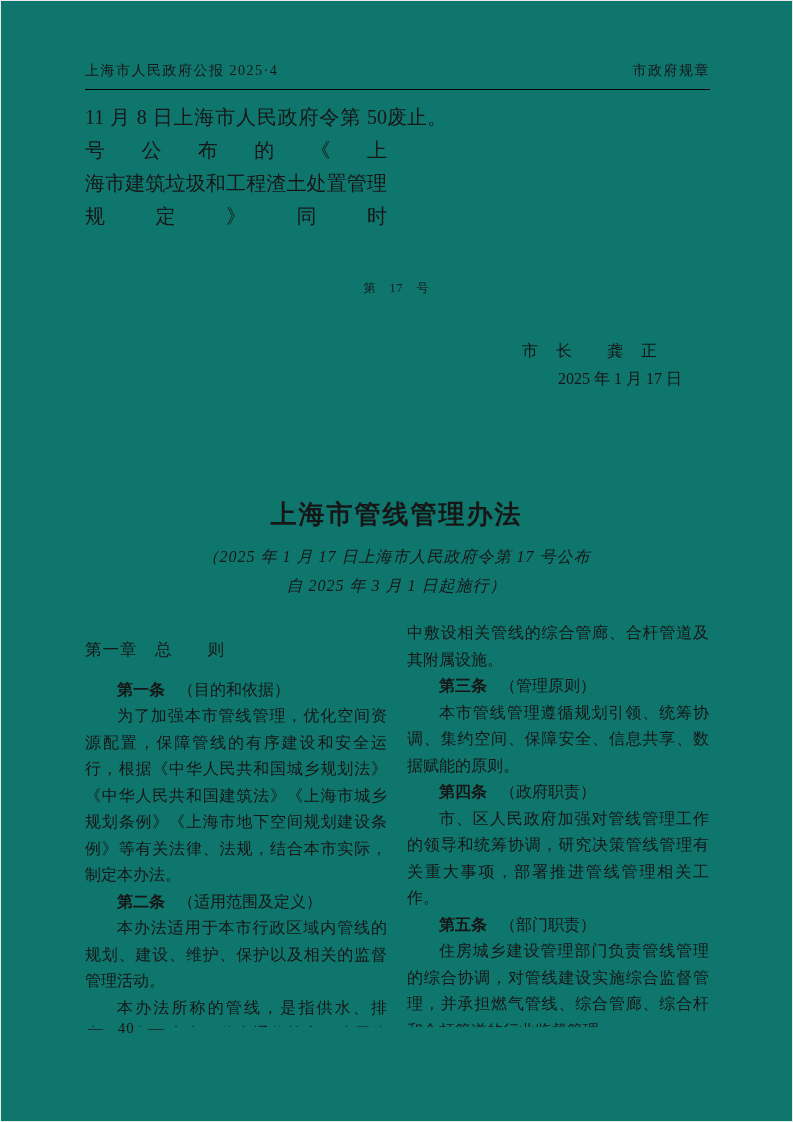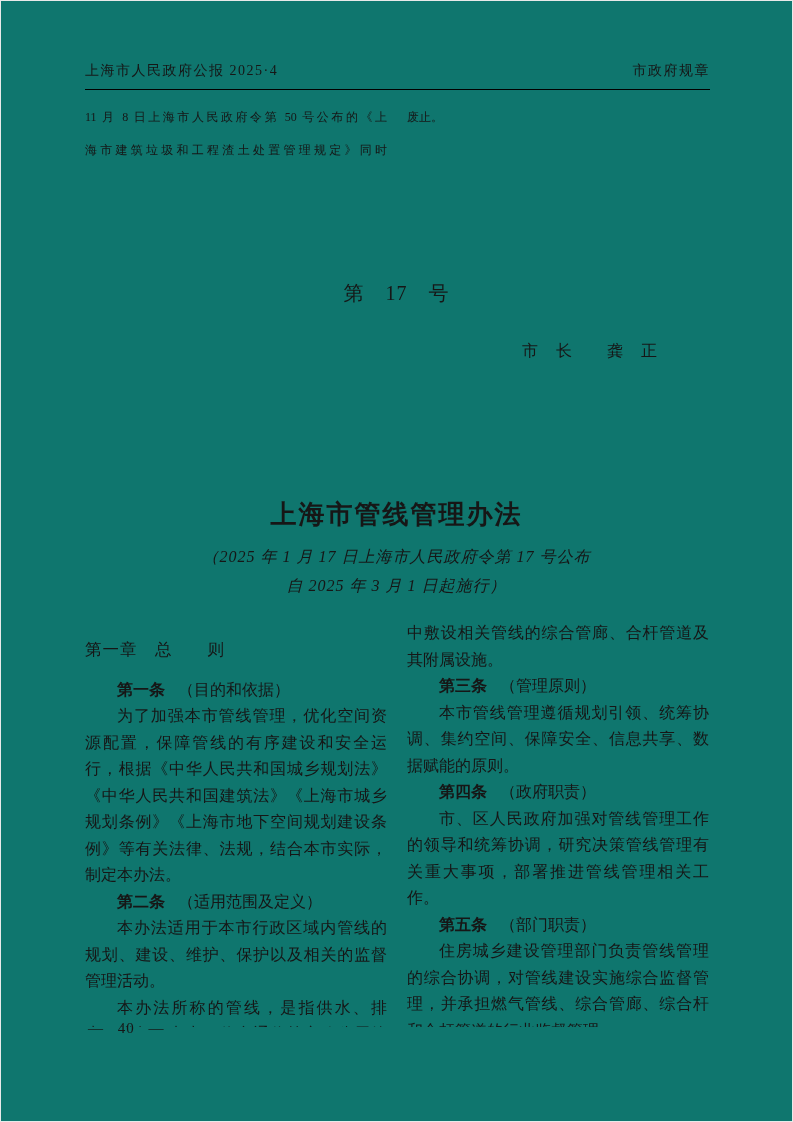--- a/index.html
+++ b/index.html
@@ -20,33 +20,33 @@
   .header {
     position: absolute; left: 85px; right: 83px; top: 62px;
     display: flex; justify-content: space-between; align-items: baseline;
     font-size: 14px; letter-spacing: 1.5px;
     padding-bottom: 9px;
     border-bottom: 1.5px solid #000;
   }
   
   .cont-cols {
     position: absolute; left: 85px; right: 83px; top: 101px;
-    display: flex; gap: 20px;
-    font-size: 12px; line-height: 33px;
+    display: flex; 
+    font-size: 20px; line-height: 33px;
   }
   .col { width: 302px; flex: 0 0 302px; }
   .fill-line { text-align: justify; text-align-last: justify; }
   
   .decree-title {
     position: absolute; top: 233px; left: 0; width: 100%;
     text-align: center; font-size: 27px; font-weight: 700; letter-spacing: 3px;
   }
   .decree-number {
     position: absolute; top: 280px; left: 0; width: 100%;
-    text-align: center; font-size: 20px; letter-spacing: 1px;
+    text-align: center; font-size: 12px; letter-spacing: 1px;
   }
   .decree-block {
     position: absolute; left: 85px; right: 83px; top: 337px;
     font-size: 16px; line-height: 28px;
   }
   .decree-body { text-indent: 2em; text-align: justify; }
   .decree-signer { text-align: right; padding-right: 52px; letter-spacing: 1px; }
   .decree-date  { text-align: right; padding-right: 28px; }
   
   .reg-title {
@@ -100,20 +100,21 @@
     </div>
     <div class="col">
       <div>废止。</div>
     </div>
   </div>
 
   <div class="decree-number">第　17　号</div>
 
   <div class="decree-block">
     <p class="decree-signer">市　长　　龚　正</p>
+    <p class="decree-date">2025 年 1 月 17 日</p>
   </div>
 
   <h2 class="reg-title">上海市管线管理办法</h2>
   <div class="reg-subtitle">
     <div>（2025 年 1 月 17 日上海市人民政府令第 17 号公布</div>
     <div>自 2025 年 3 月 1 日起施行）</div>
   </div>
 
   <div class="body-cols">
 

